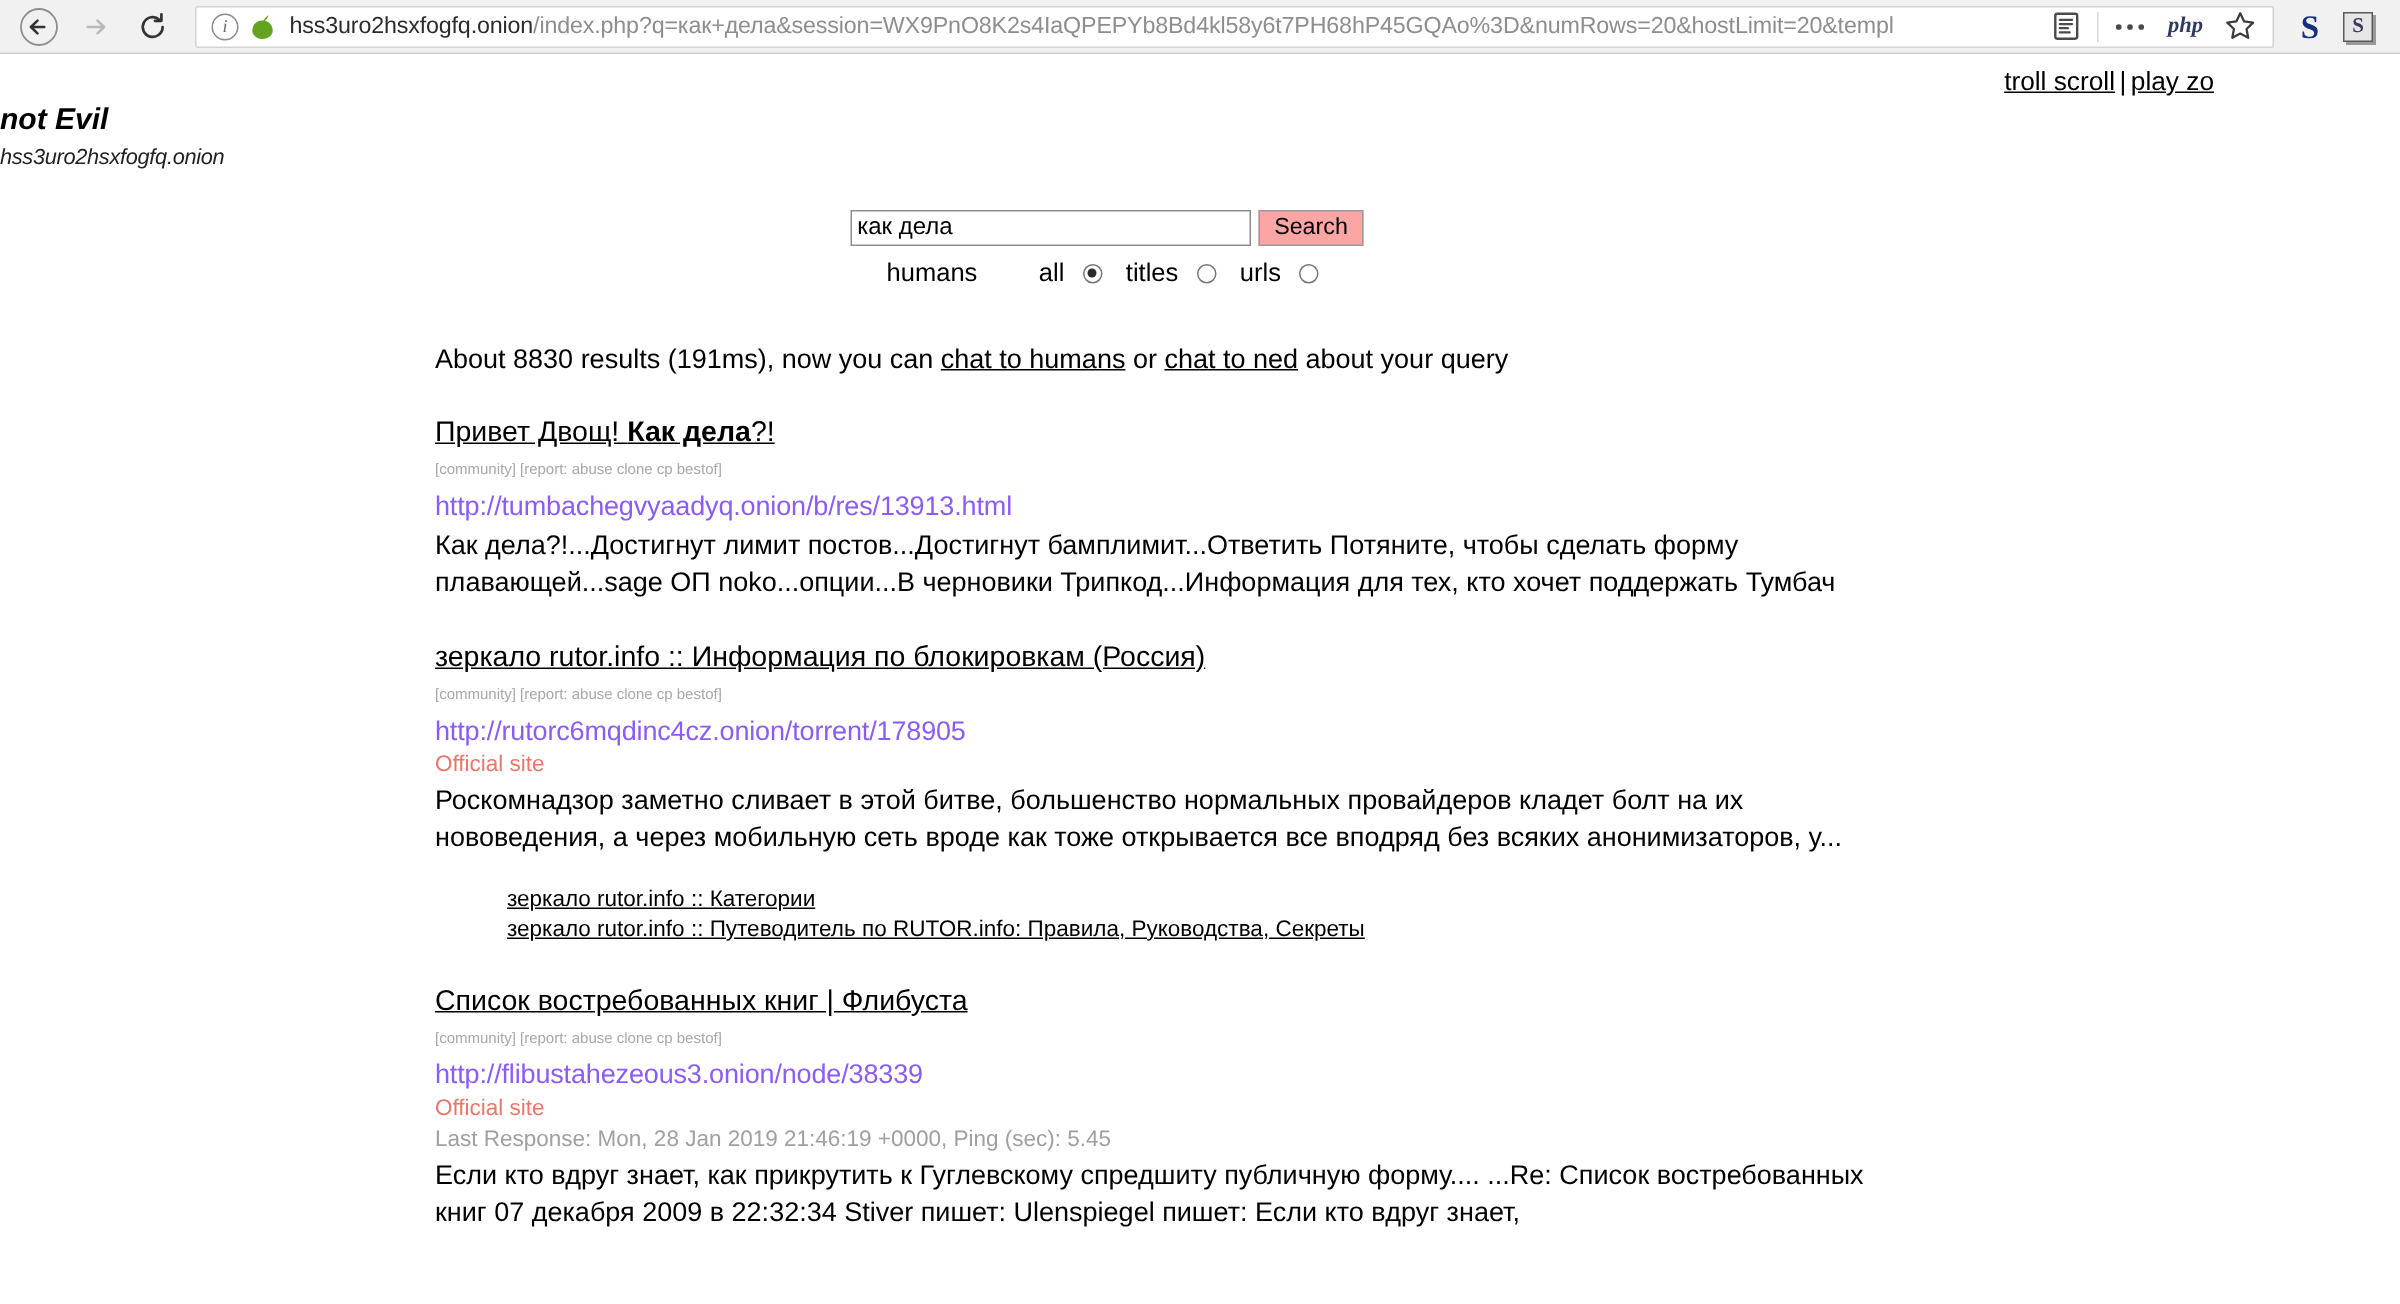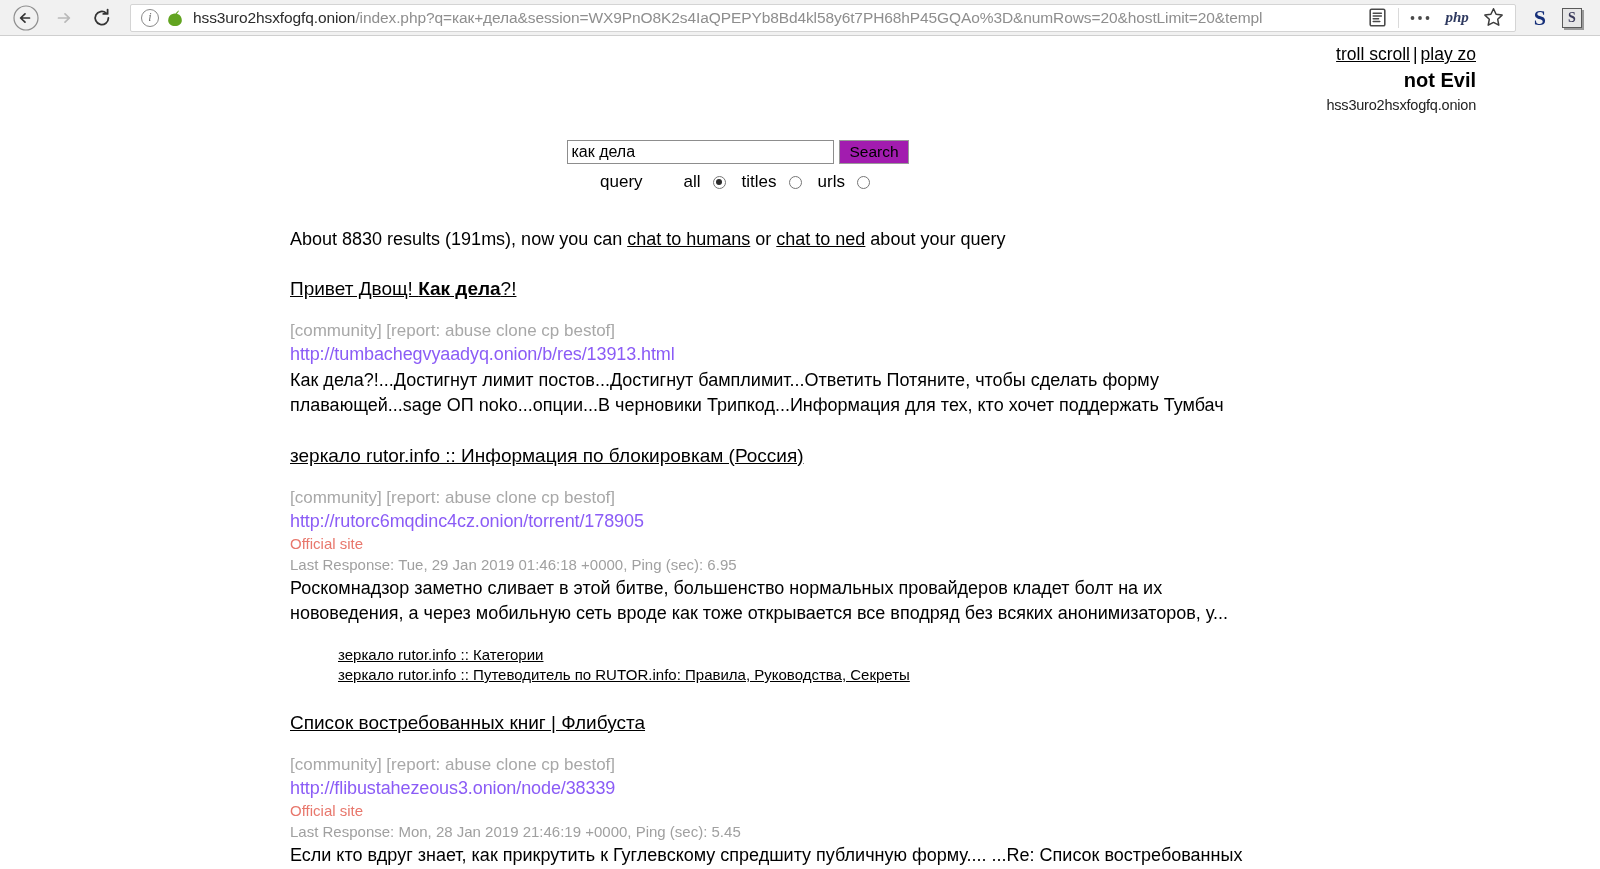--- a/index.html
+++ b/index.html
@@ -137,22 +137,23 @@
     color: #000;
     white-space: nowrap;
   }
   .topright-links a {
     color: #000;
     text-decoration: underline;
   }
   .topright-links .sep { text-decoration: none; padding: 0 3px; }
 
   .site-header {
-    text-align: right;
+    text-align: left;
     padding-top: 33px;
+    font-style: italic;
   }
   .site-title {
     font-size: 20px;
     font-weight: bold;
     color: #000;
     line-height: 22px;
   }
   .site-domain {
     font-size: 14.5px;
     color: #222;
@@ -174,21 +175,21 @@
     padding: 1px 3px;
     font-size: 16px;
     font-family: "Liberation Sans", sans-serif;
     color: #000;
     background: #fff;
     outline: none;
   }
   .search-button {
     height: 24px;
     padding: 0 9px;
-    background: #a21caf;
+    background: #fca5a5;
     border: 1px solid #9a9a9a;
     font-size: 15.5px;
     font-family: "Liberation Sans", sans-serif;
     color: #000;
     cursor: pointer;
   }
   .radio-row {
     margin-top: 8px;
     display: flex;
     justify-content: center;
@@ -244,24 +245,24 @@
   }
   .result-title {
     font-size: 19px;
     color: #000;
     text-decoration: underline;
     line-height: 24px;
     display: inline-block;
   }
   .result-title b { font-weight: bold; }
   .result-tags {
-    font-size: 17px;
+    font-size: 10px;
     color: #a8a8a8;
     line-height: 22px;
-    margin-top: 19px;
+    margin-top: 2px;
   }
   .result-url {
     font-size: 18px;
     color: #8b5cf6;
     line-height: 25px;
     letter-spacing: -0.1px;
   }
   .result-official {
     font-size: 15px;
     color: #e8776c;
@@ -362,21 +363,21 @@
     <div class="site-title">not Evil</div>
     <div class="site-domain">hss3uro2hsxfogfq.onion</div>
   </div>
 
   <div class="search-row">
     <input class="search-input" type="text" value="как дела" style="">
     <button class="search-button">Search</button>
   </div>
 
   <div class="radio-row">
-    <span class="lbl query">query</span>
+    <span class="lbl query">humans</span>
     <span class="lbl">all</span>
     <span class="radio checked"></span>
     <span class="lbl">titles</span>
     <span class="radio"></span>
     <span class="lbl">urls</span>
     <span class="radio"></span>
   </div>
 
   <div class="results-wrap">
 
@@ -388,21 +389,20 @@
       <div class="result-tags">[community] [report: abuse clone cp bestof]</div>
       <div class="result-url">http://tumbachegvyaadyq.onion/b/res/13913.html</div>
       <div class="result-snippet">Как дела?!...Достигнут лимит постов...Достигнут бамплимит...Ответить Потяните, чтобы сделать форму плавающей...sage ОП noko...опции...В черновики Трипкод...Информация для тех, кто хочет поддержать Тумбач</div>
     </div>
 
     <div class="result">
       <a class="result-title" href="#">зеркало rutor.info :: Информация по блокировкам (Россия)</a>
       <div class="result-tags">[community] [report: abuse clone cp bestof]</div>
       <div class="result-url">http://rutorc6mqdinc4cz.onion/torrent/178905</div>
       <div class="result-official">Official site</div>
-      <div class="result-meta">Last Response: Tue, 29 Jan 2019 01:46:18 +0000, Ping (sec): 6.95</div>
       <div class="result-snippet">Роскомнадзор заметно сливает в этой битве, большенство нормальных провайдеров кладет болт на их нововедения, а через мобильную сеть вроде как тоже открывается все вподряд без всяких анонимизаторов, у...</div>
       <div class="sublinks">
         <a class="sublink" href="#">зеркало rutor.info :: Категории</a>
         <a class="sublink" href="#">зеркало rutor.info :: Путеводитель по RUTOR.info: Правила, Руководства, Секреты</a>
       </div>
     </div>
 
     <div class="result">
       <a class="result-title" href="#">Список востребованных книг | Флибуста</a>
       <div class="result-tags">[community] [report: abuse clone cp bestof]</div>

